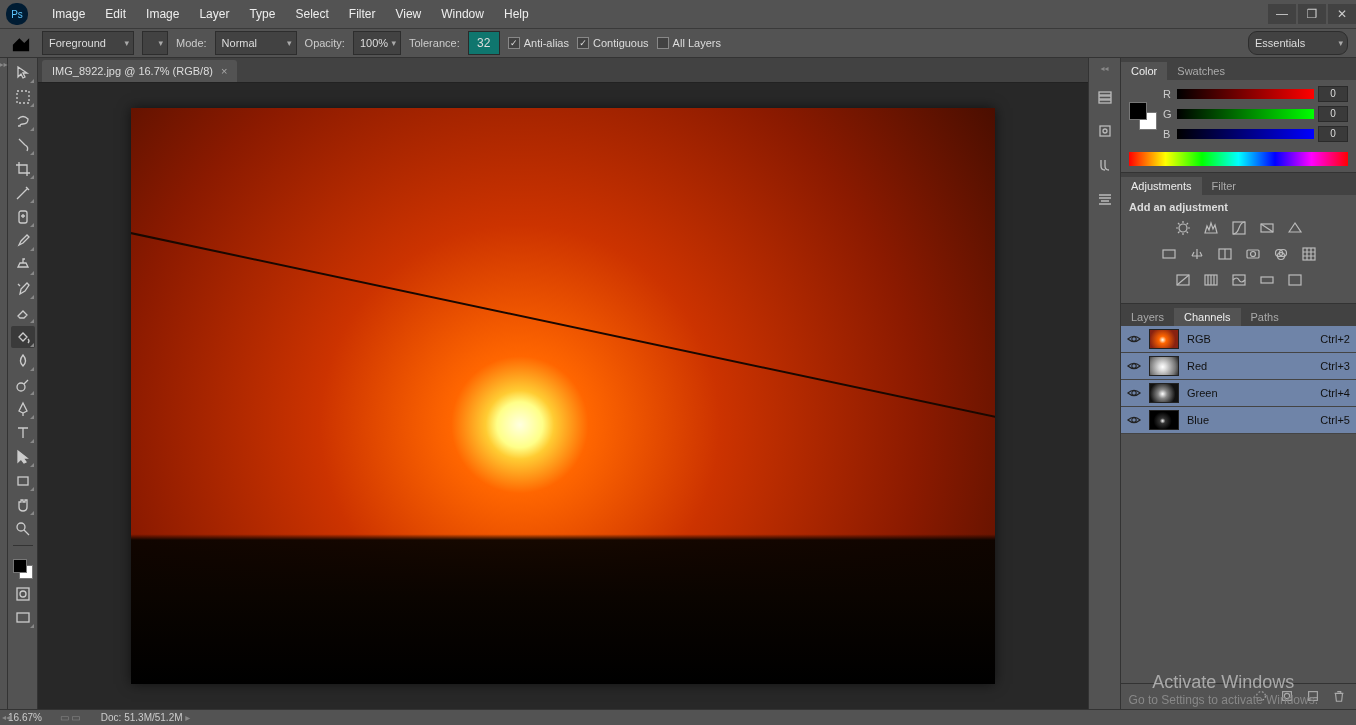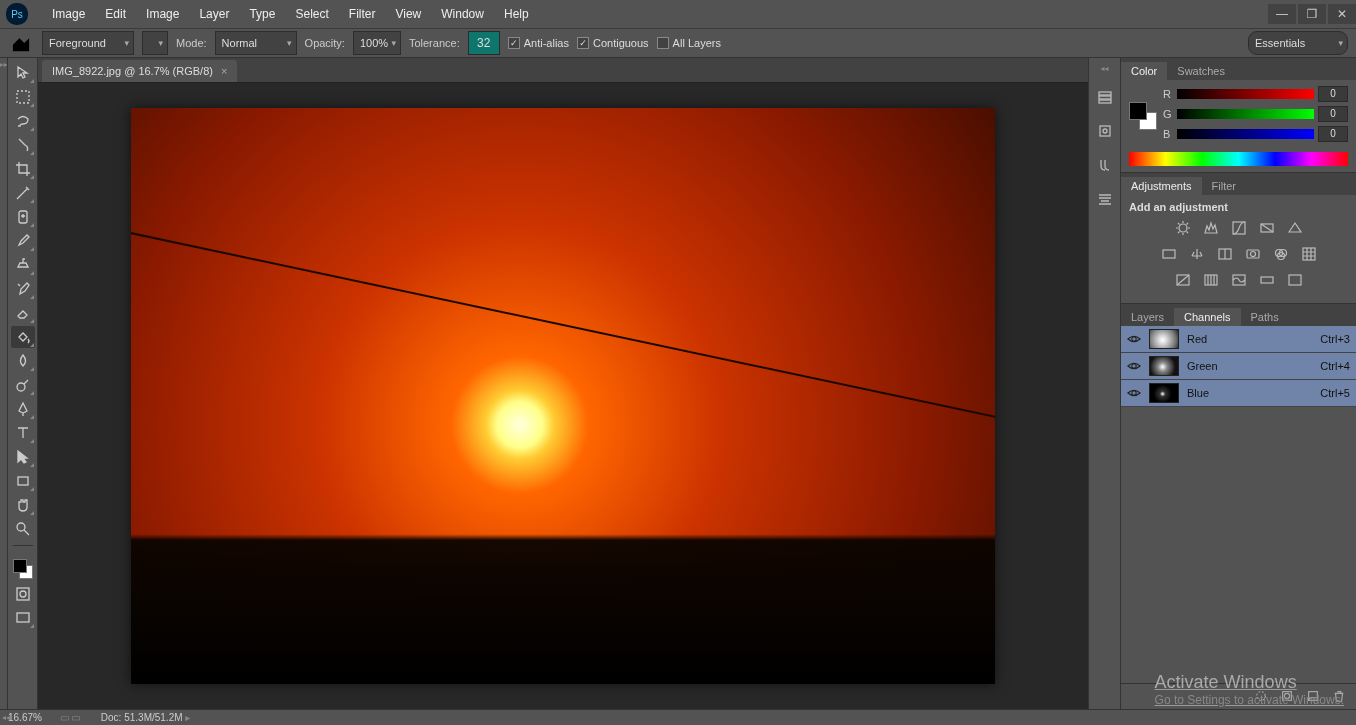--- a/index.html
+++ b/index.html
@@ -63,21 +63,21 @@
 .ch-row { display:flex; align-items:center; height:27px; background:#6f84a8; border-bottom:1px solid #444; padding:0 6px; gap:8px; }
 .eye { width:14px; height:14px; display:flex; align-items:center; justify-content:center; }
 .eye svg { width:14px; height:14px; stroke:#222; fill:none; stroke-width:1.2;}
 .thumb { width:30px; height:20px; border:1px solid #222; }
 .ch-name { flex:1; color:#111; font-size:11px; }
 .ch-short { color:#111; font-size:11px; }
 .panel-footer { height:26px; border-top:1px solid #333; display:flex; align-items:center; justify-content:flex-end; gap:12px; padding-right:10px; margin-top:auto;}
 .panel-footer svg { width:14px; height:14px; stroke:#aaa; fill:none; stroke-width:1.3;}
 .statusbar { height:16px; background:#535353; border-top:1px solid #333; display:flex; align-items:center; padding:0 8px; font-size:10px; color:#ccc; gap:18px;}
 .statusbar .docinfo::after { content:" ▸"; color:#888;}
-.watermark { position:absolute; right:12px; bottom:18px; color:#999; text-align:left; pointer-events:none;text-decoration:underline;}
+.watermark { position:absolute; right:38px; bottom:18px; color:#999; text-align:center; pointer-events:none;}
 .watermark .line1 { font-size:18px; color:#aaa; }
 .watermark .line2 { font-size:12px; color:#888; }
 .collapse-arrows { position:absolute; bottom:3px; display:flex; gap:1px; font-size:8px; color:#888; left:2px;}
 </style>
 </head>
 <body>
 
 <div class="titlebar">
   <div class="ps-logo">Ps</div>
   <div class="menu">
@@ -465,20 +465,31 @@
       <div class="ptab">Paths</div>
     </div>
     <div class="channels-list">
       <div class="ch-row">
         <span class="eye">
             <svg viewBox="0 0 16 16">
               <path d="M1 8 Q8 2 15 8 Q8 14 1 8 Z"></path>
               <circle cx="8" cy="8" r="2.5"></circle>
             </svg>
           </span>
+        <div class="thumb" style="background:radial-gradient(circle at 45% 55%,#ffe 0%,#f60 20%,#821 70%)"></div>
+        <span class="ch-name">RGB</span>
+        <span class="ch-short">Ctrl+2</span>
+      </div>
+      <div class="ch-row">
+        <span class="eye">
+            <svg viewBox="0 0 16 16">
+              <path d="M1 8 Q8 2 15 8 Q8 14 1 8 Z"></path>
+              <circle cx="8" cy="8" r="2.5"></circle>
+            </svg>
+          </span>
         <div class="thumb" style="background:radial-gradient(circle at 45% 55%,#fff 0%,#ddd 20%,#777 70%,#222 100%)"></div>
         <span class="ch-name">Red</span>
         <span class="ch-short">Ctrl+3</span>
       </div>
       <div class="ch-row">
         <span class="eye">
             <svg viewBox="0 0 16 16">
               <path d="M1 8 Q8 2 15 8 Q8 14 1 8 Z"></path>
               <circle cx="8" cy="8" r="2.5"></circle>
             </svg>

